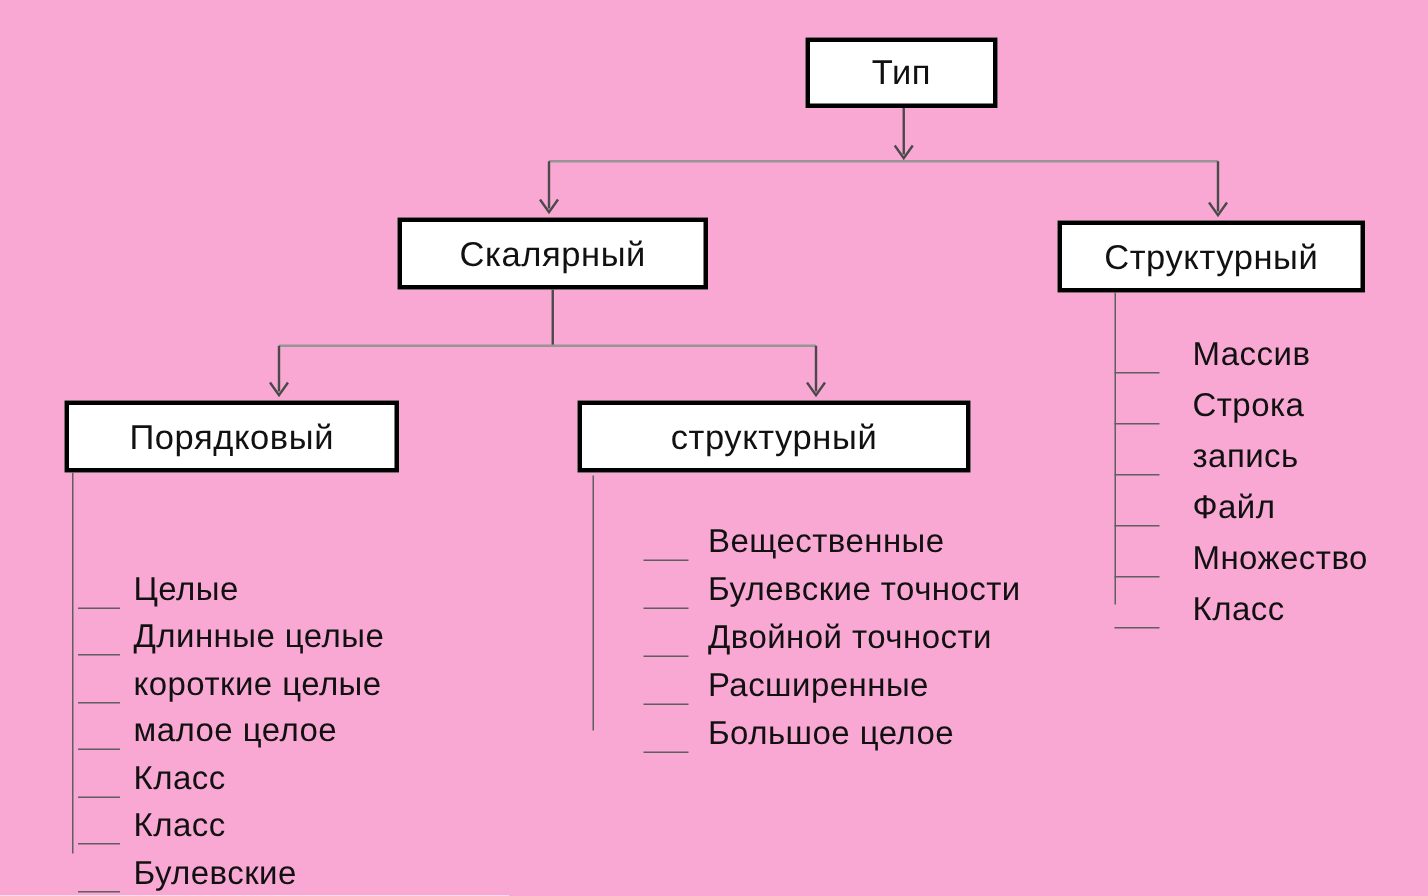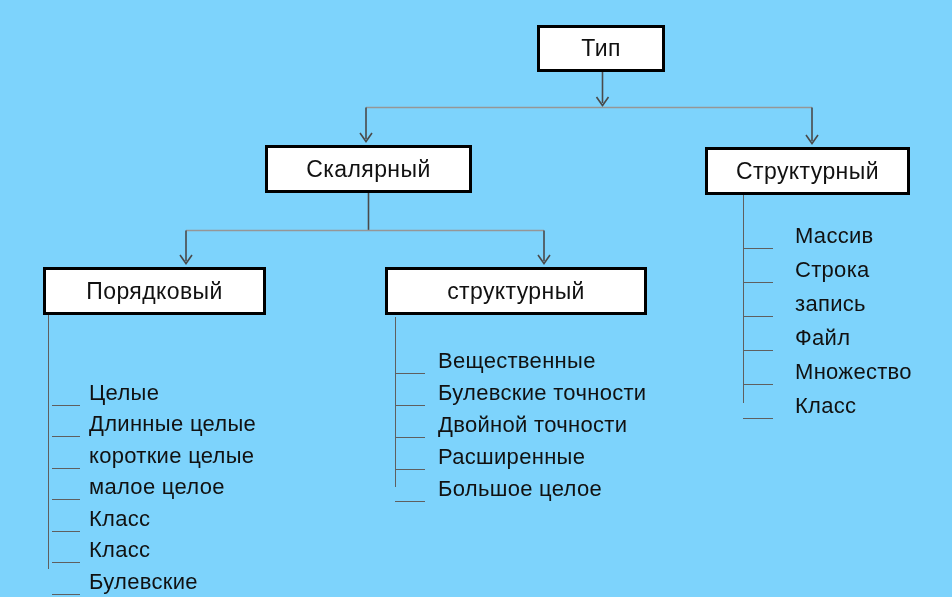--- a/index.html
+++ b/index.html
@@ -4,21 +4,21 @@
 <style>
   html, body {
     margin: 0;
     padding: 0;
     background: #ffffff;
   }
   .canvas {
     position: relative;
     width: 952px;
     height: 597px;
-    background: #7dd3fc;
+    background: #f9a8d4;
     font-family: "Liberation Sans", "DejaVu Sans", sans-serif;
     color: #111111;
     overflow: hidden;
   }
   .svg-layer {
     position: absolute;
     left: 0;
     top: 0;
     width: 952px;
     height: 597px;
@@ -53,21 +53,21 @@
   .vline-mid   { left: 395px; top: 317px; height: 170px; }
   .vline-right { left: 743px; top: 195px; height: 208px; }
 
   
   .leaf-list {
     position: absolute;
     display: flex;
     flex-direction: column;
   }
   .list-left  { left: 52px;  top: 332px; margin-top: 42px; }
-  .list-mid   { left: 395px; top: 342px; }
+  .list-mid   { left: 395px; top: 342px; padding-left: 34px; }
   .list-right { left: 743px; top: 215px; }
 
   .leaf-row {
     display: flex;
     align-items: flex-end;
     white-space: nowrap;
   }
   .list-left  .leaf-row { height: 31.5px; }
   .list-mid   .leaf-row { height: 32px; }
   .list-right .leaf-row { height: 34px; }

